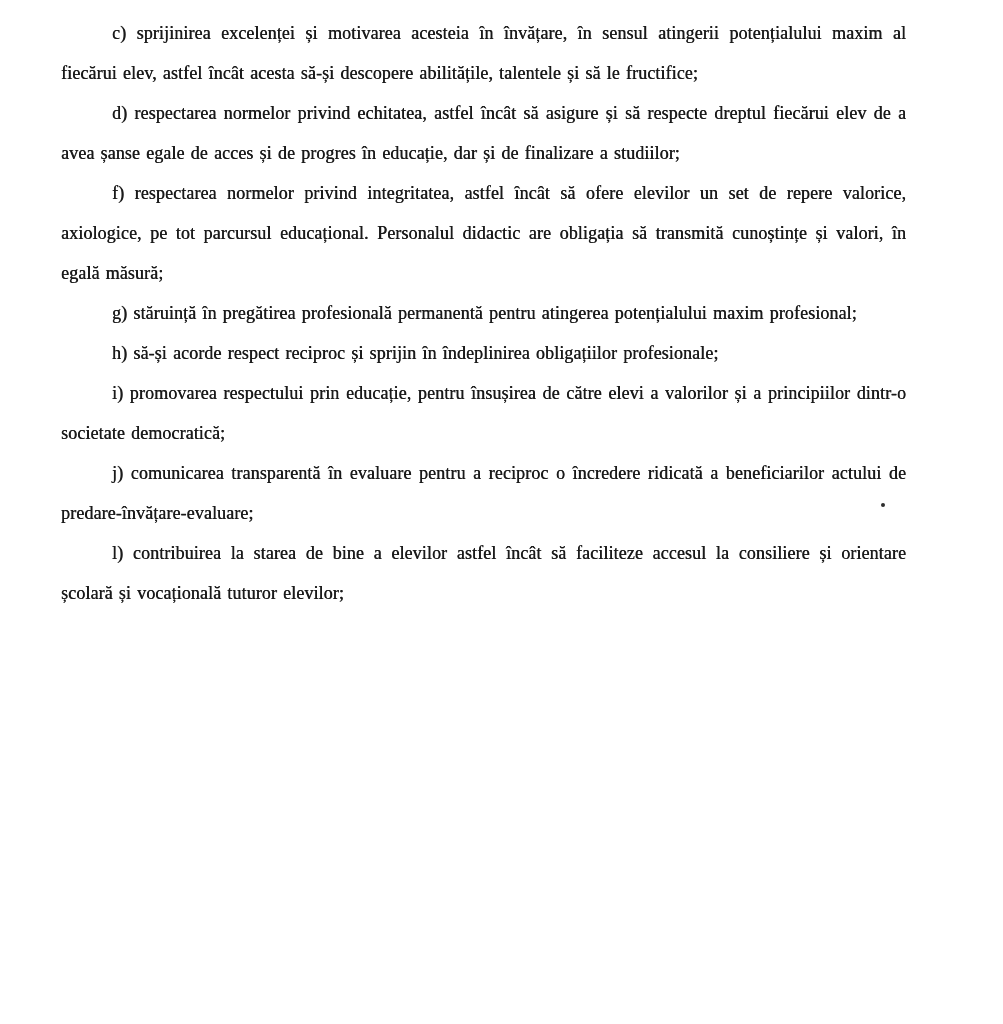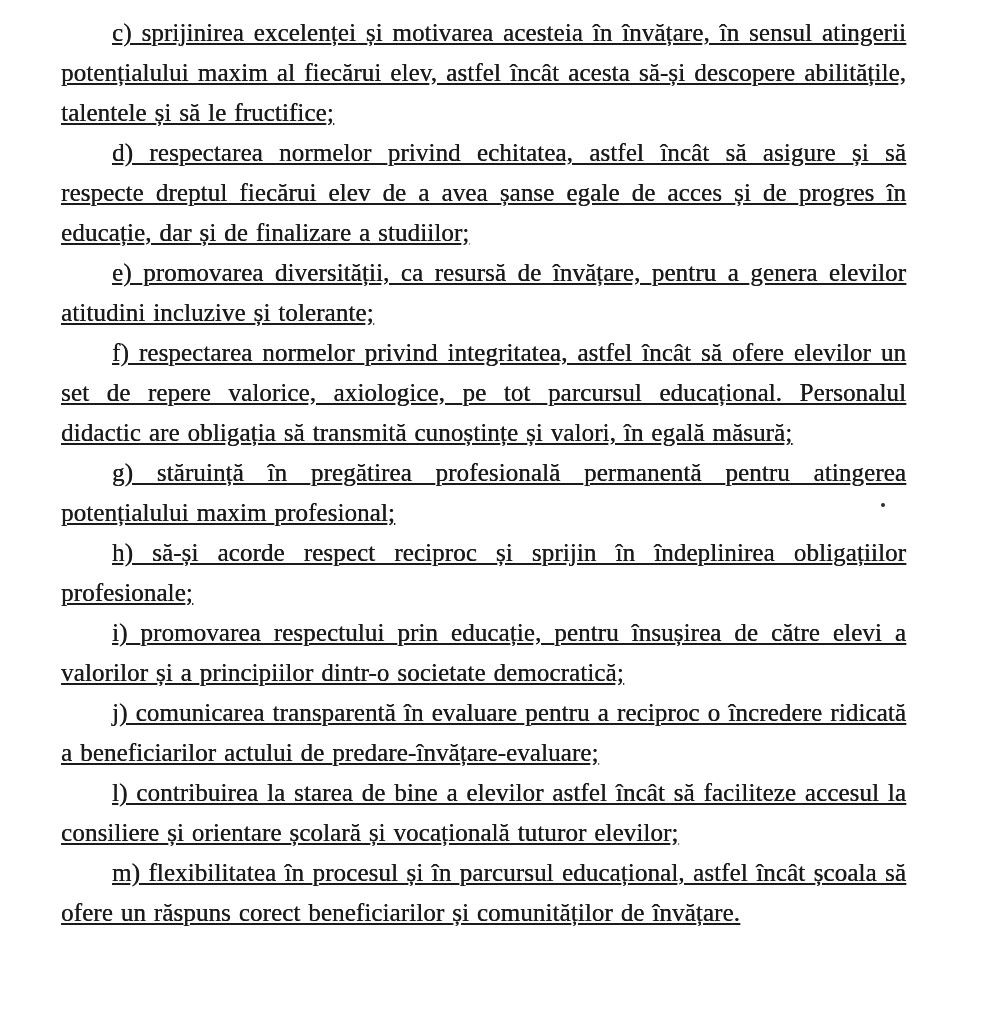--- a/index.html
+++ b/index.html
@@ -14,23 +14,22 @@
   }
   .page {
     position: relative;
     box-sizing: border-box;
     width: 1003px;
     height: 1024px;
     padding: 13px 97px 0 61px;
     background: #ffffff;
     color: #1b1b1b;
     font-family: "Liberation Serif", "DejaVu Serif", serif;
-    font-size: 25px;
+    font-size: 18px;
     line-height: 40px;
-    text-decoration: underline;
   }
   .page p {
     margin: 0;
     text-align: justify;
     text-indent: 51px;
     letter-spacing: 0.1px;
     word-spacing: 1.5px;
     
     text-shadow: 0.35px 0 0 currentColor;
   }
@@ -43,22 +42,20 @@
     background: #2e2e2e;
     border-radius: 50%;
   }
 </style>
 </head>
 <body>
 
 <div class="page">
   <p>c) sprijinirea excelenței și motivarea acesteia în învățare, în sensul atingerii potențialului maxim al fiecărui elev, astfel încât acesta să-și descopere abilitățile, talentele și să le fructifice;</p>
   <p>d) respectarea normelor privind echitatea, astfel încât să asigure și să respecte dreptul fiecărui elev de a avea șanse egale de acces și de progres în educație, dar și de finalizare a studiilor;</p>
-  <p>e) promovarea diversității, ca resursă de învățare, pentru a genera elevilor atitudini incluzive și tolerante;</p>
   <p>f) respectarea normelor privind integritatea, astfel încât să ofere elevilor un set de repere valorice, axiologice, pe tot parcursul educațional. Personalul didactic are obligația să transmită cunoștințe și valori, în egală măsură;</p>
   <p>g) stăruință în pregătirea profesională permanentă pentru atingerea potențialului maxim profesional;</p>
   <p>h) să-și acorde respect reciproc și sprijin în îndeplinirea obligațiilor profesionale;</p>
   <p>i) promovarea respectului prin educație, pentru însușirea de către elevi a valorilor și a principiilor dintr-o societate democratică;</p>
   <p>j) comunicarea transparentă în evaluare pentru a reciproc o încredere ridicată a beneficiarilor actului de predare-învățare-evaluare;</p>
   <p>l) contribuirea la starea de bine a elevilor astfel încât să faciliteze accesul la consiliere și orientare  școlară și vocațională tuturor elevilor;</p>
-  <p>m) flexibilitatea în procesul și în parcursul educațional, astfel încât școala să ofere un răspuns corect beneficiarilor și comunităților de învățare.</p>
   <span class="artifact-dot"></span>
 </div>
 
 </body></html>

